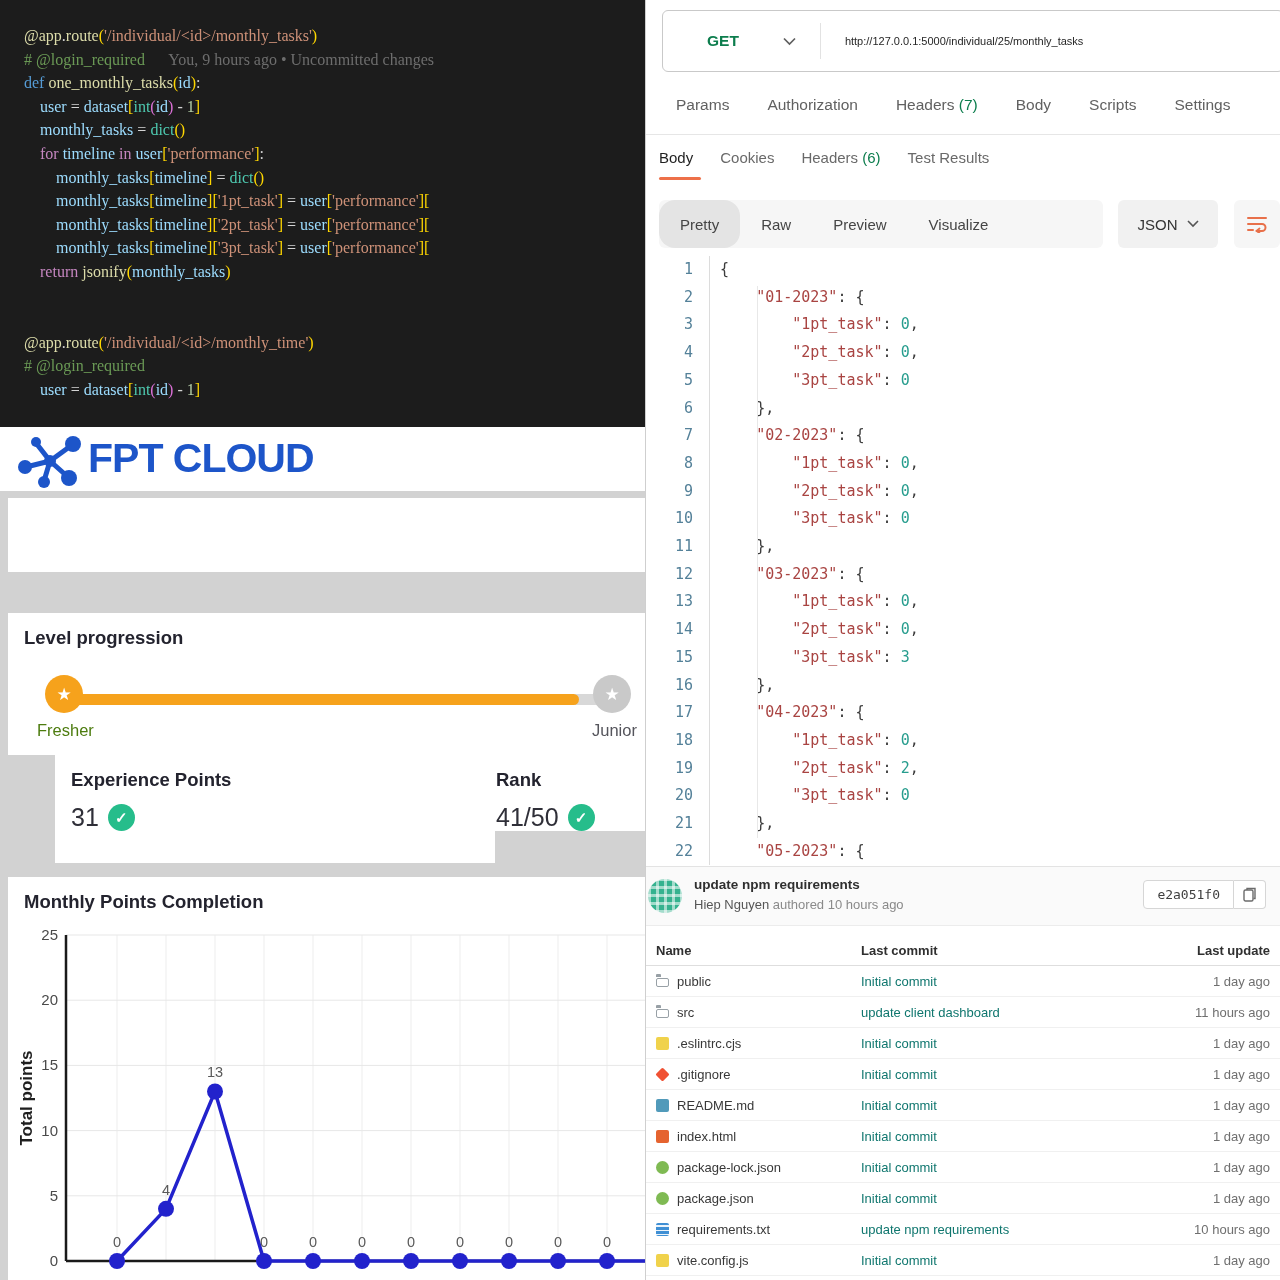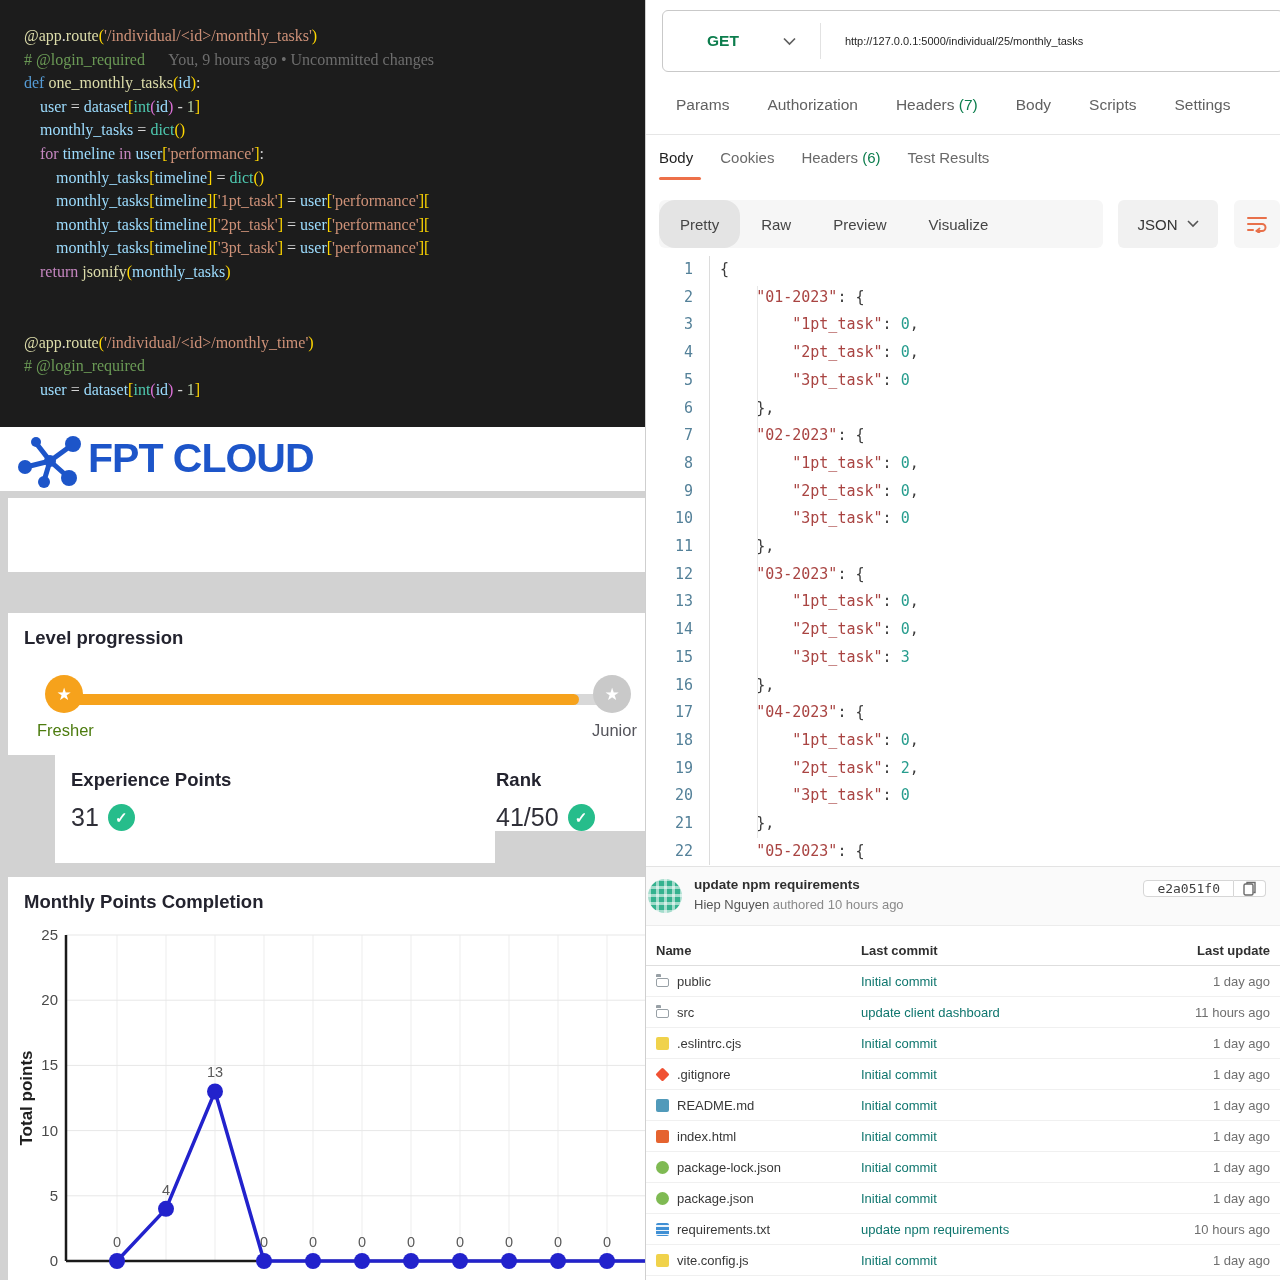--- a/index.html
+++ b/index.html
@@ -105,21 +105,21 @@
                  border-bottom:1px solid #ececec; }
   #avatar { position:absolute; left:2px; top:12px; width:34px; height:34px; border-radius:50%;
             background:
               repeating-linear-gradient(90deg, rgba(255,255,255,.55) 0 3px, transparent 3px 8px),
               repeating-linear-gradient(0deg,  rgba(255,255,255,.55) 0 3px, transparent 3px 8px),
               #35b28f; }
   #commit-title { position:absolute; left:48px; top:10px; font-size:13.5px; font-weight:700; color:#2f2f2f; }
   #commit-sub   { position:absolute; left:48px; top:30px; font-size:13px; color:#8a8a8a; }
   #commit-sub b { font-weight:400; color:#555; }
   #hash-group { position:absolute; right:14px; top:13px; display:flex; }
-  #hash-box { border:1px solid #d6d6d6; border-radius:4px 0 0 4px; background:#fff; padding:0 13px;
+  #hash-box { border:1px solid #d6d6d6; border-radius:4px 0 0 4px; background:#fff; padding:6px 13px;
               font-family:"DejaVu Sans Mono", monospace; font-size:13px; color:#3f3f3f; }
   #copy-btn { border:1px solid #d6d6d6; border-left:none; border-radius:0 4px 4px 0; background:#fff;
               width:32px; display:flex; align-items:center; justify-content:center; }
 
   #file-table { position:absolute; left:0; top:69px; width:100%; }
   .t-row { display:grid; grid-template-columns:205px 1fr auto; padding:0 10px; align-items:center; }
   #t-head { height:30px; border-bottom:1px solid #dedede; font-size:13px; font-weight:700; color:#2f2f2f; }
   .file-row { height:31px; border-bottom:1px solid #f0f0f0; font-size:13px; }
   .f-name { color:#383838; display:flex; align-items:center; }
   .f-commit { color:#0f766e; }

